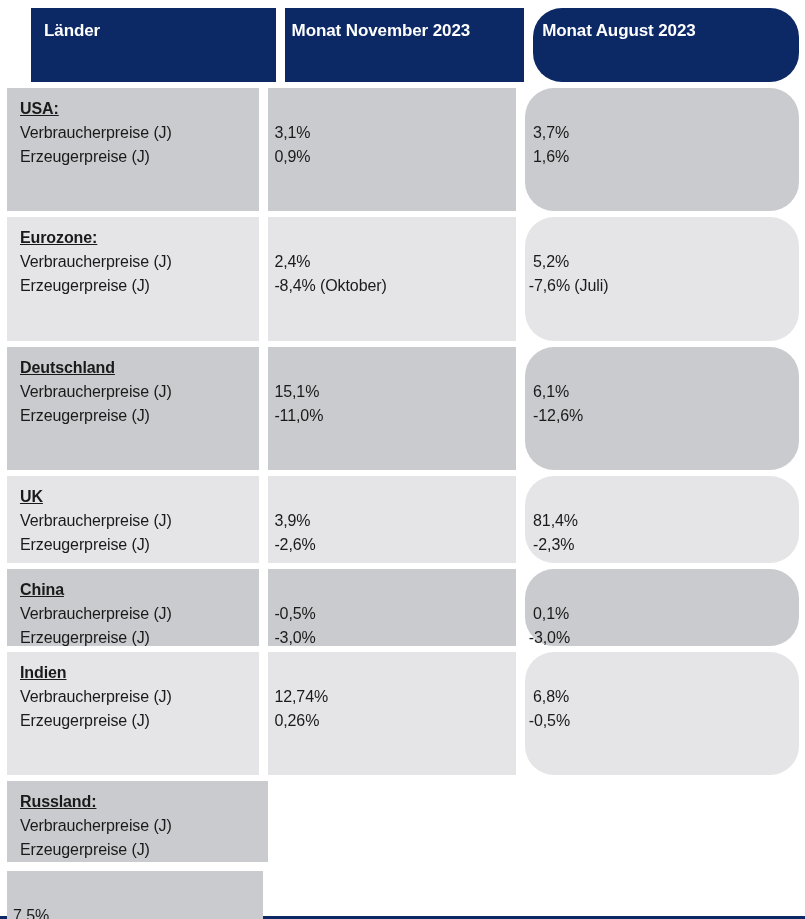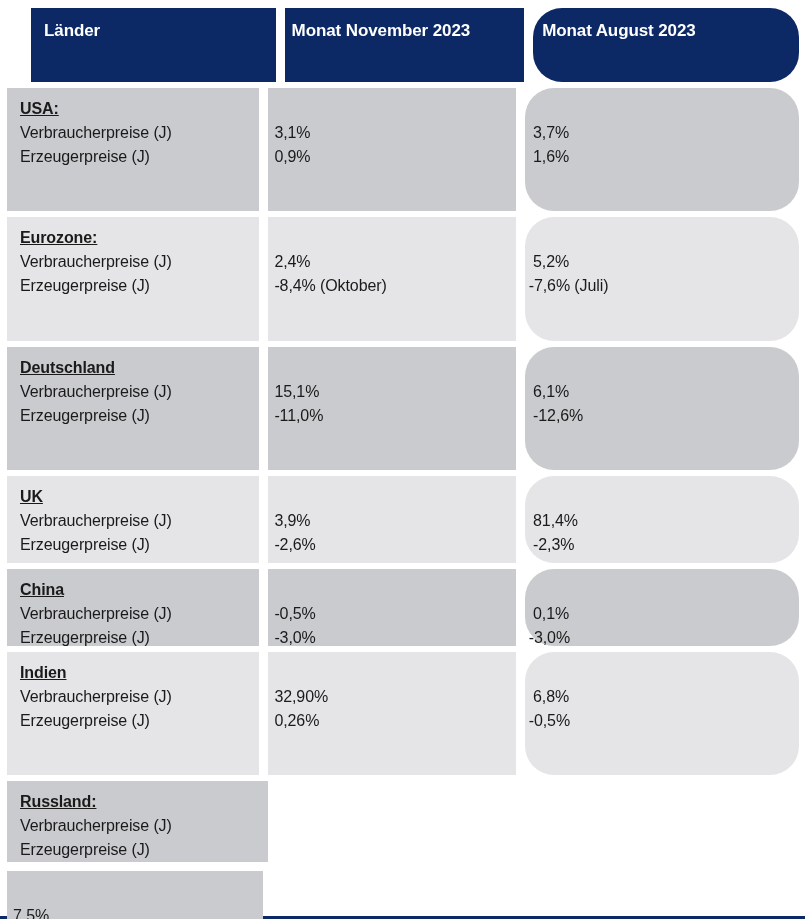--- a/index.html
+++ b/index.html
@@ -158,21 +158,21 @@
     </div>
 
     <div class="trow shade-light h123">
       <div class="td c1">
         <div class="country">Indien</div>
         <div class="metric">Verbraucherpreise (J)</div>
         <div class="metric">Erzeugerpreise (J)</div>
       </div>
       <div class="td c2">
         <div class="blank-line"></div>
-        <div class="val">32,90%</div>
+        <div class="val">12,74%</div>
         <div class="val">0,26%</div>
       </div>
       <div class="td c3">
         <div class="blank-line"></div>
         <div class="val"> 6,8%</div>
         <div class="val">-0,5%</div>
       </div>
     </div>
 
     <div class="trow shade-dark h130">

